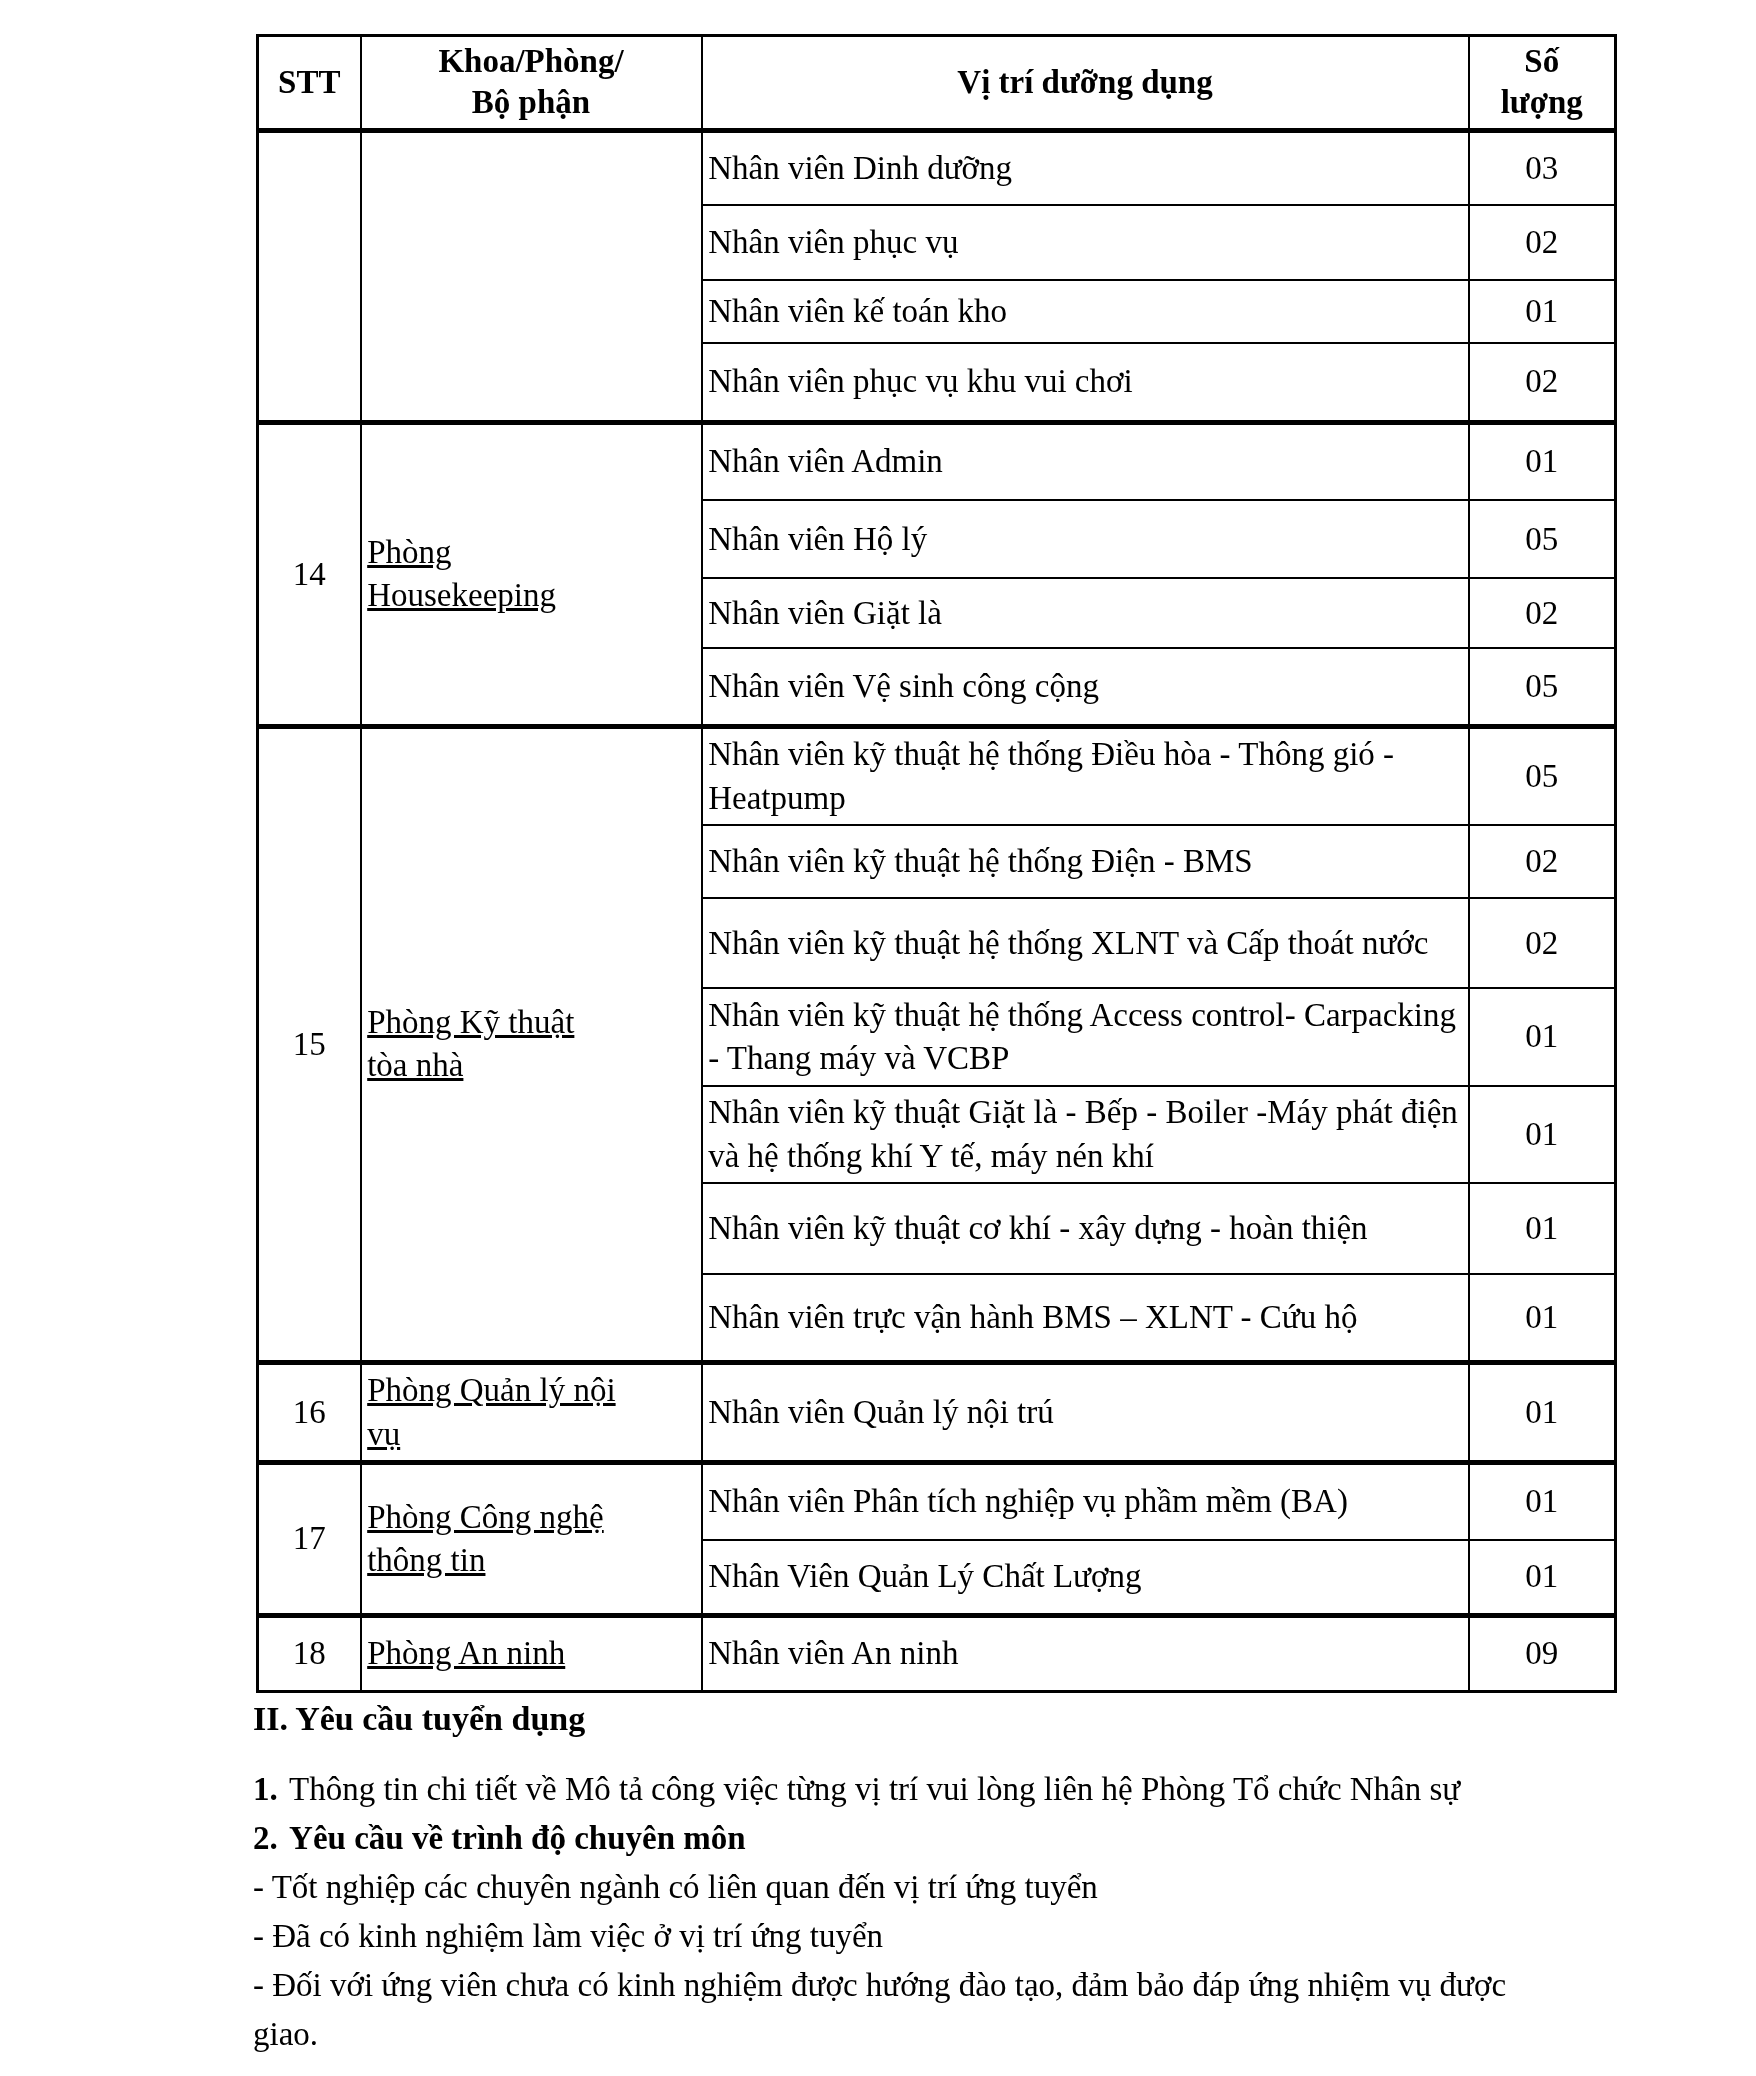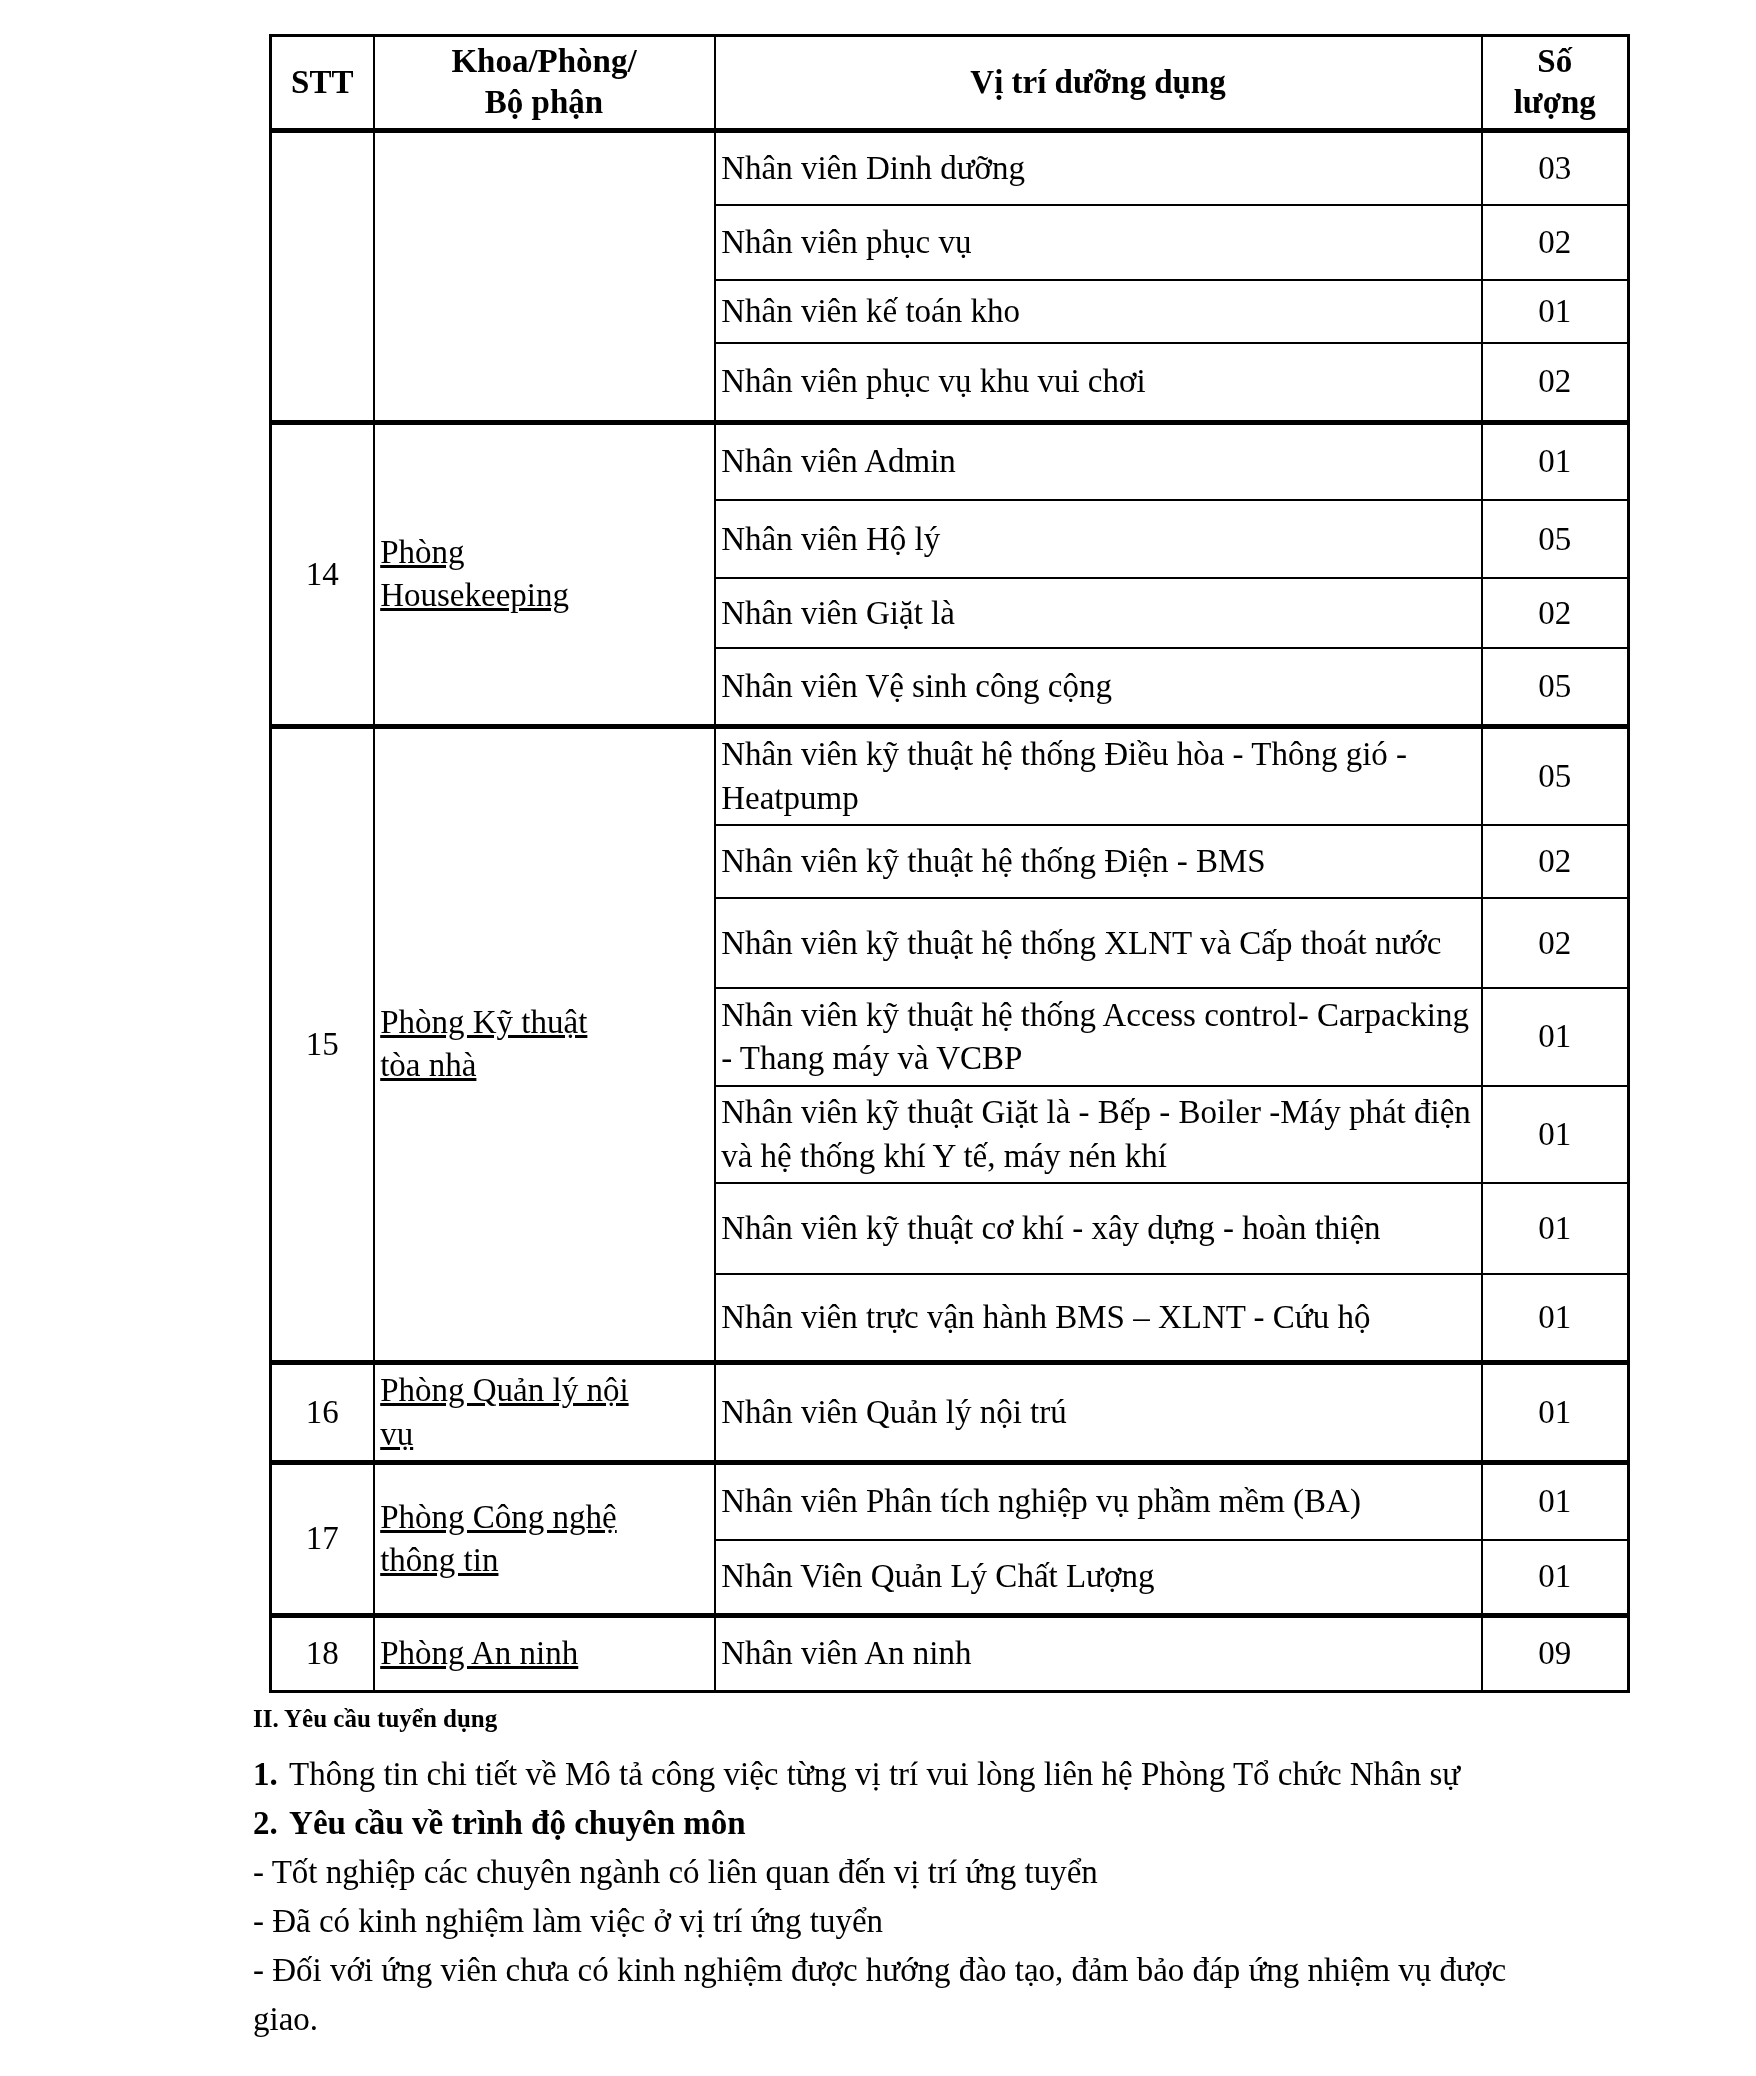--- a/index.html
+++ b/index.html
@@ -5,21 +5,21 @@
   html,body{margin:0;padding:0;background:#ffffff;}
   body{
     width:1757px;height:2077px;position:relative;
     font-family:"Liberation Serif","DejaVu Serif",serif;
     color:#000;
     -webkit-font-smoothing:antialiased;
   }
   .page{position:absolute;inset:0;background:#fff;}
 
   
-  .tbl-wrap{position:absolute;left:269px;top:34px;}
+  .tbl-wrap{position:absolute;left:256px;top:34px;}
   table.recruit{
     border-collapse:collapse;
     table-layout:fixed;
     width:1359px;
     font-size:33px;
     line-height:1.32;
   }
   table.recruit th, table.recruit td{
     border:2.1px solid #000;
     border-top-width:2.8px;
@@ -43,21 +43,21 @@
   td.pos{ text-align:left; padding-left:7px; padding-right:10px; }
   td.qty{ text-align:center;margin-left:35px; }
   .pre{ white-space:pre-line; }
 
   
   .notes{
     position:absolute;left:253px;top:1694px;width:1318px;
     font-size:33px;line-height:49px;
   }
   .notes p{margin:0;}
-  .notes .sec-heading{font-weight:bold;font-size:25px;margin-bottom:7px;}
+  .notes .sec-heading{font-weight:bold;font-size:34px;margin-bottom:22px;}
   .notes .bold{font-weight:bold;}
   .notes .num{font-weight:bold;margin-right:11.3px;}
 </style>
 </head>
 <body>
 
 <div class="page">
 
   <div class="tbl-wrap">
     <table class="recruit">

